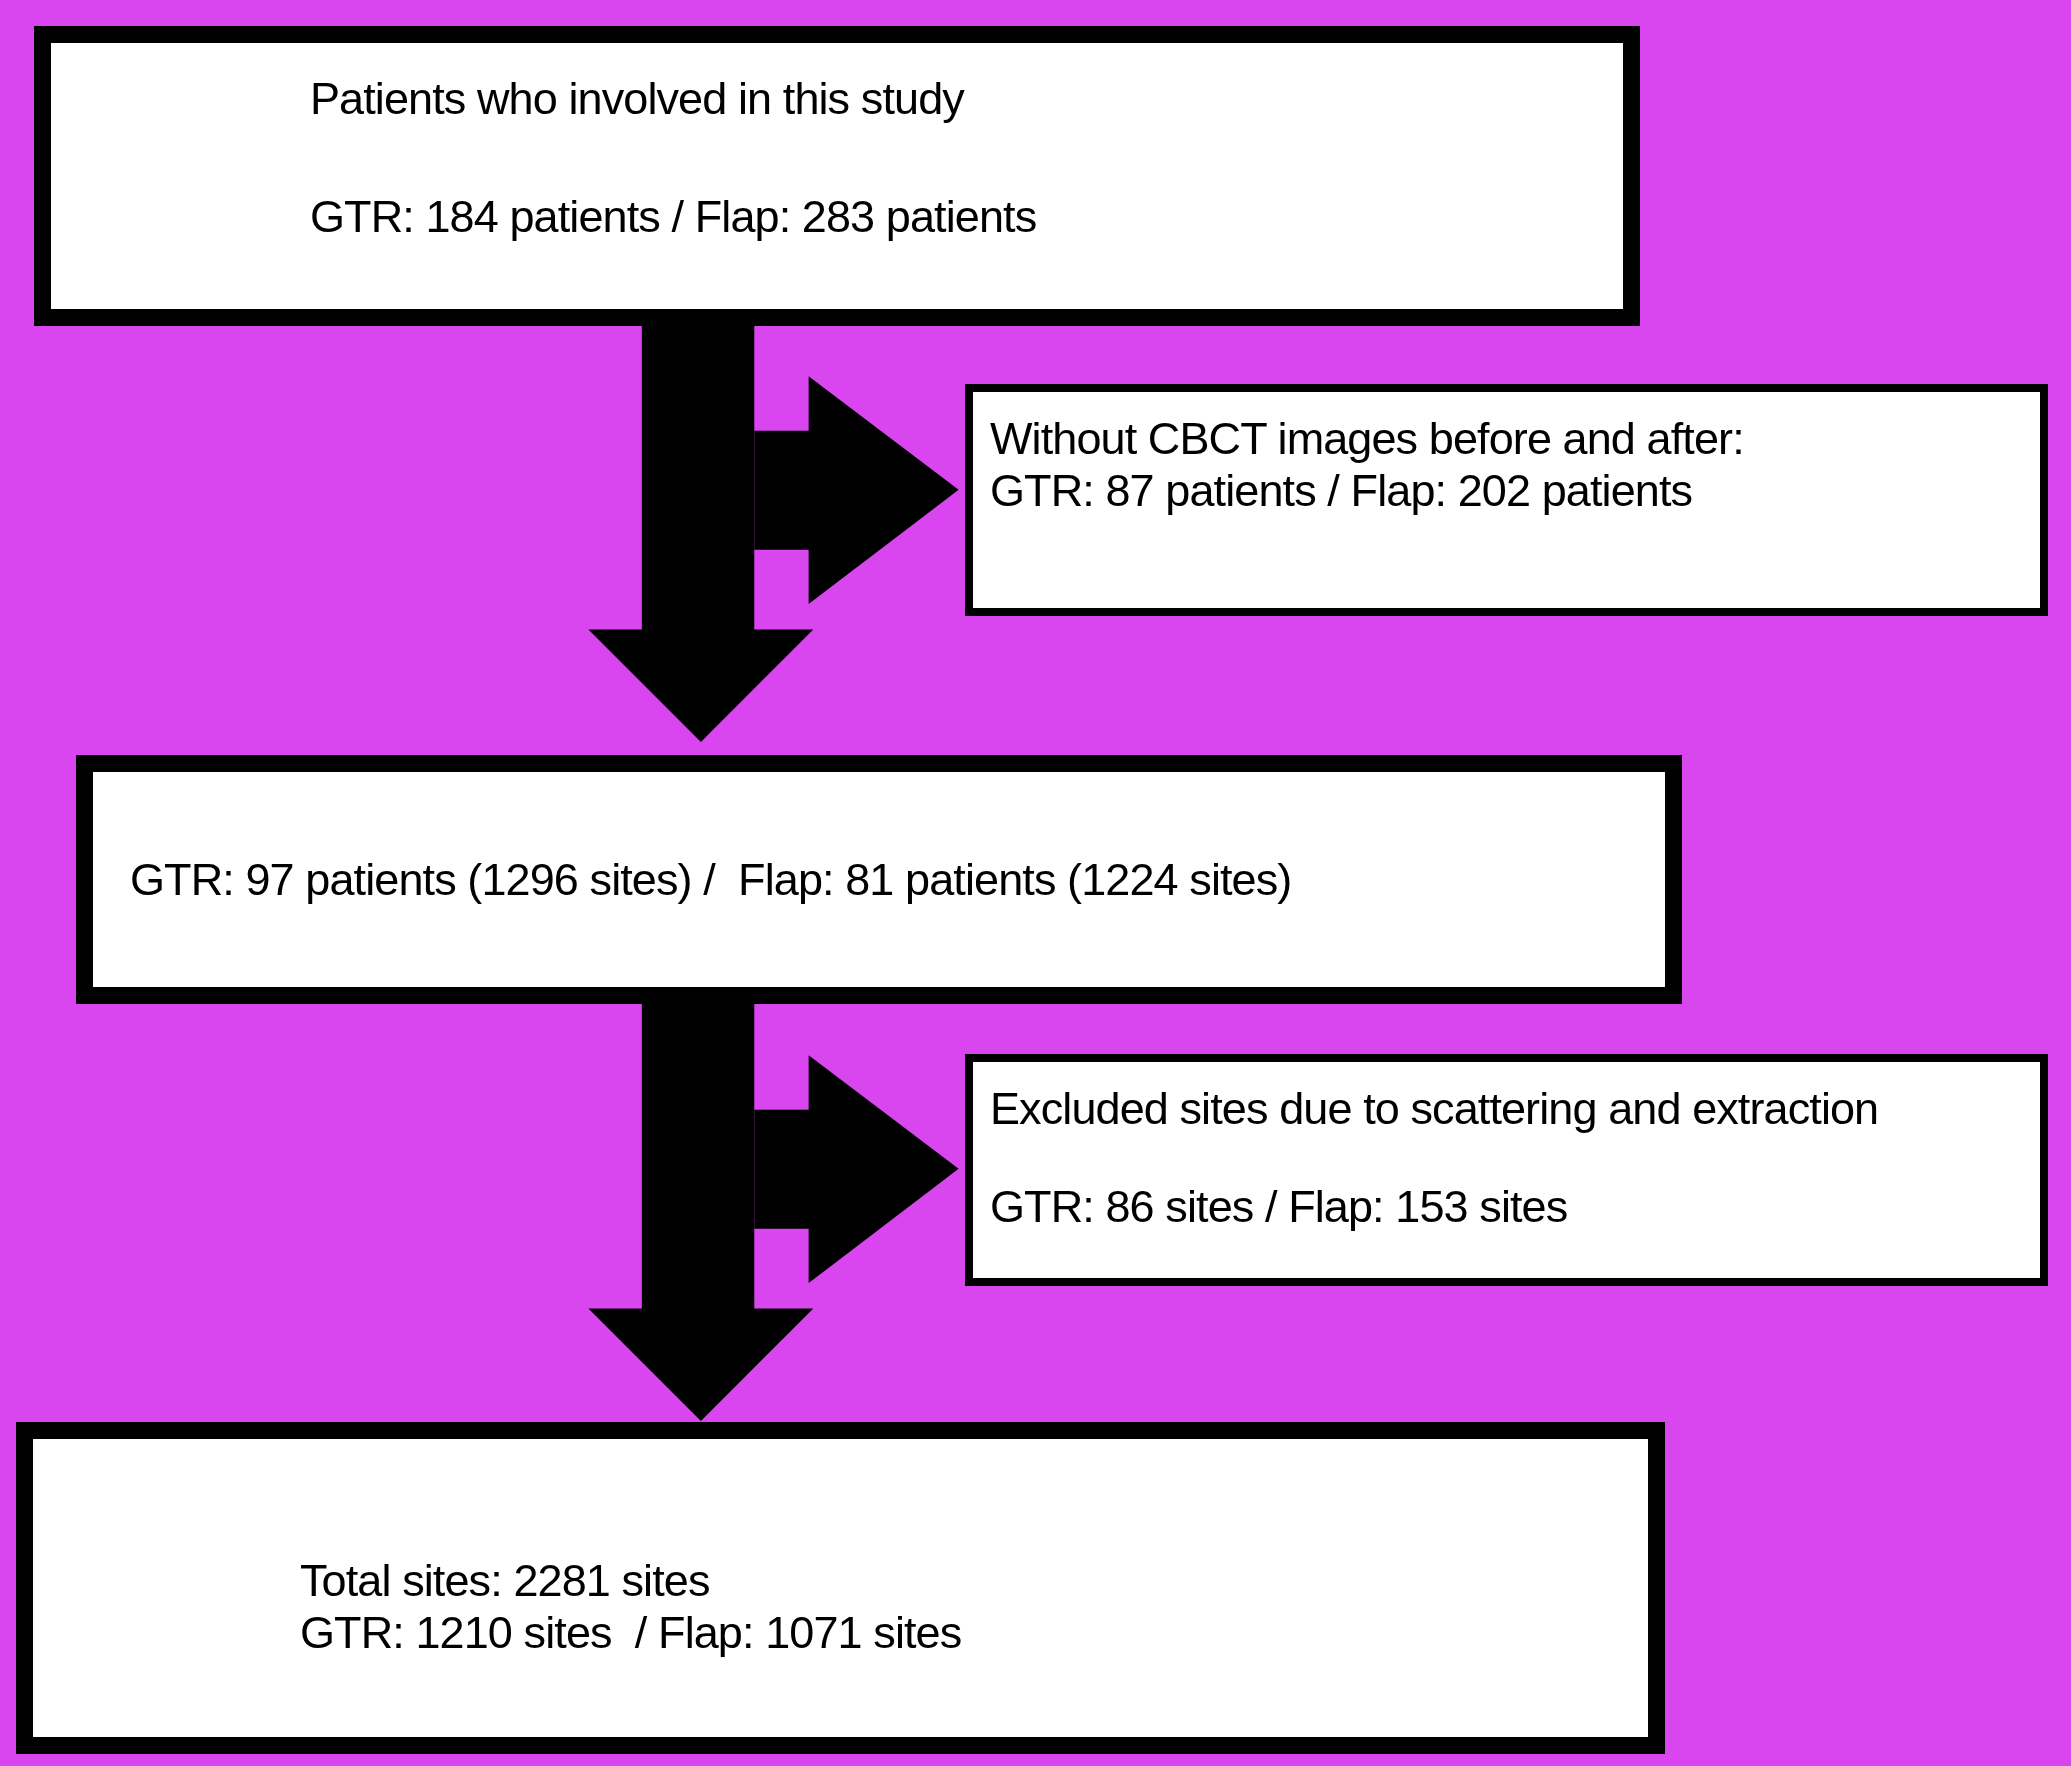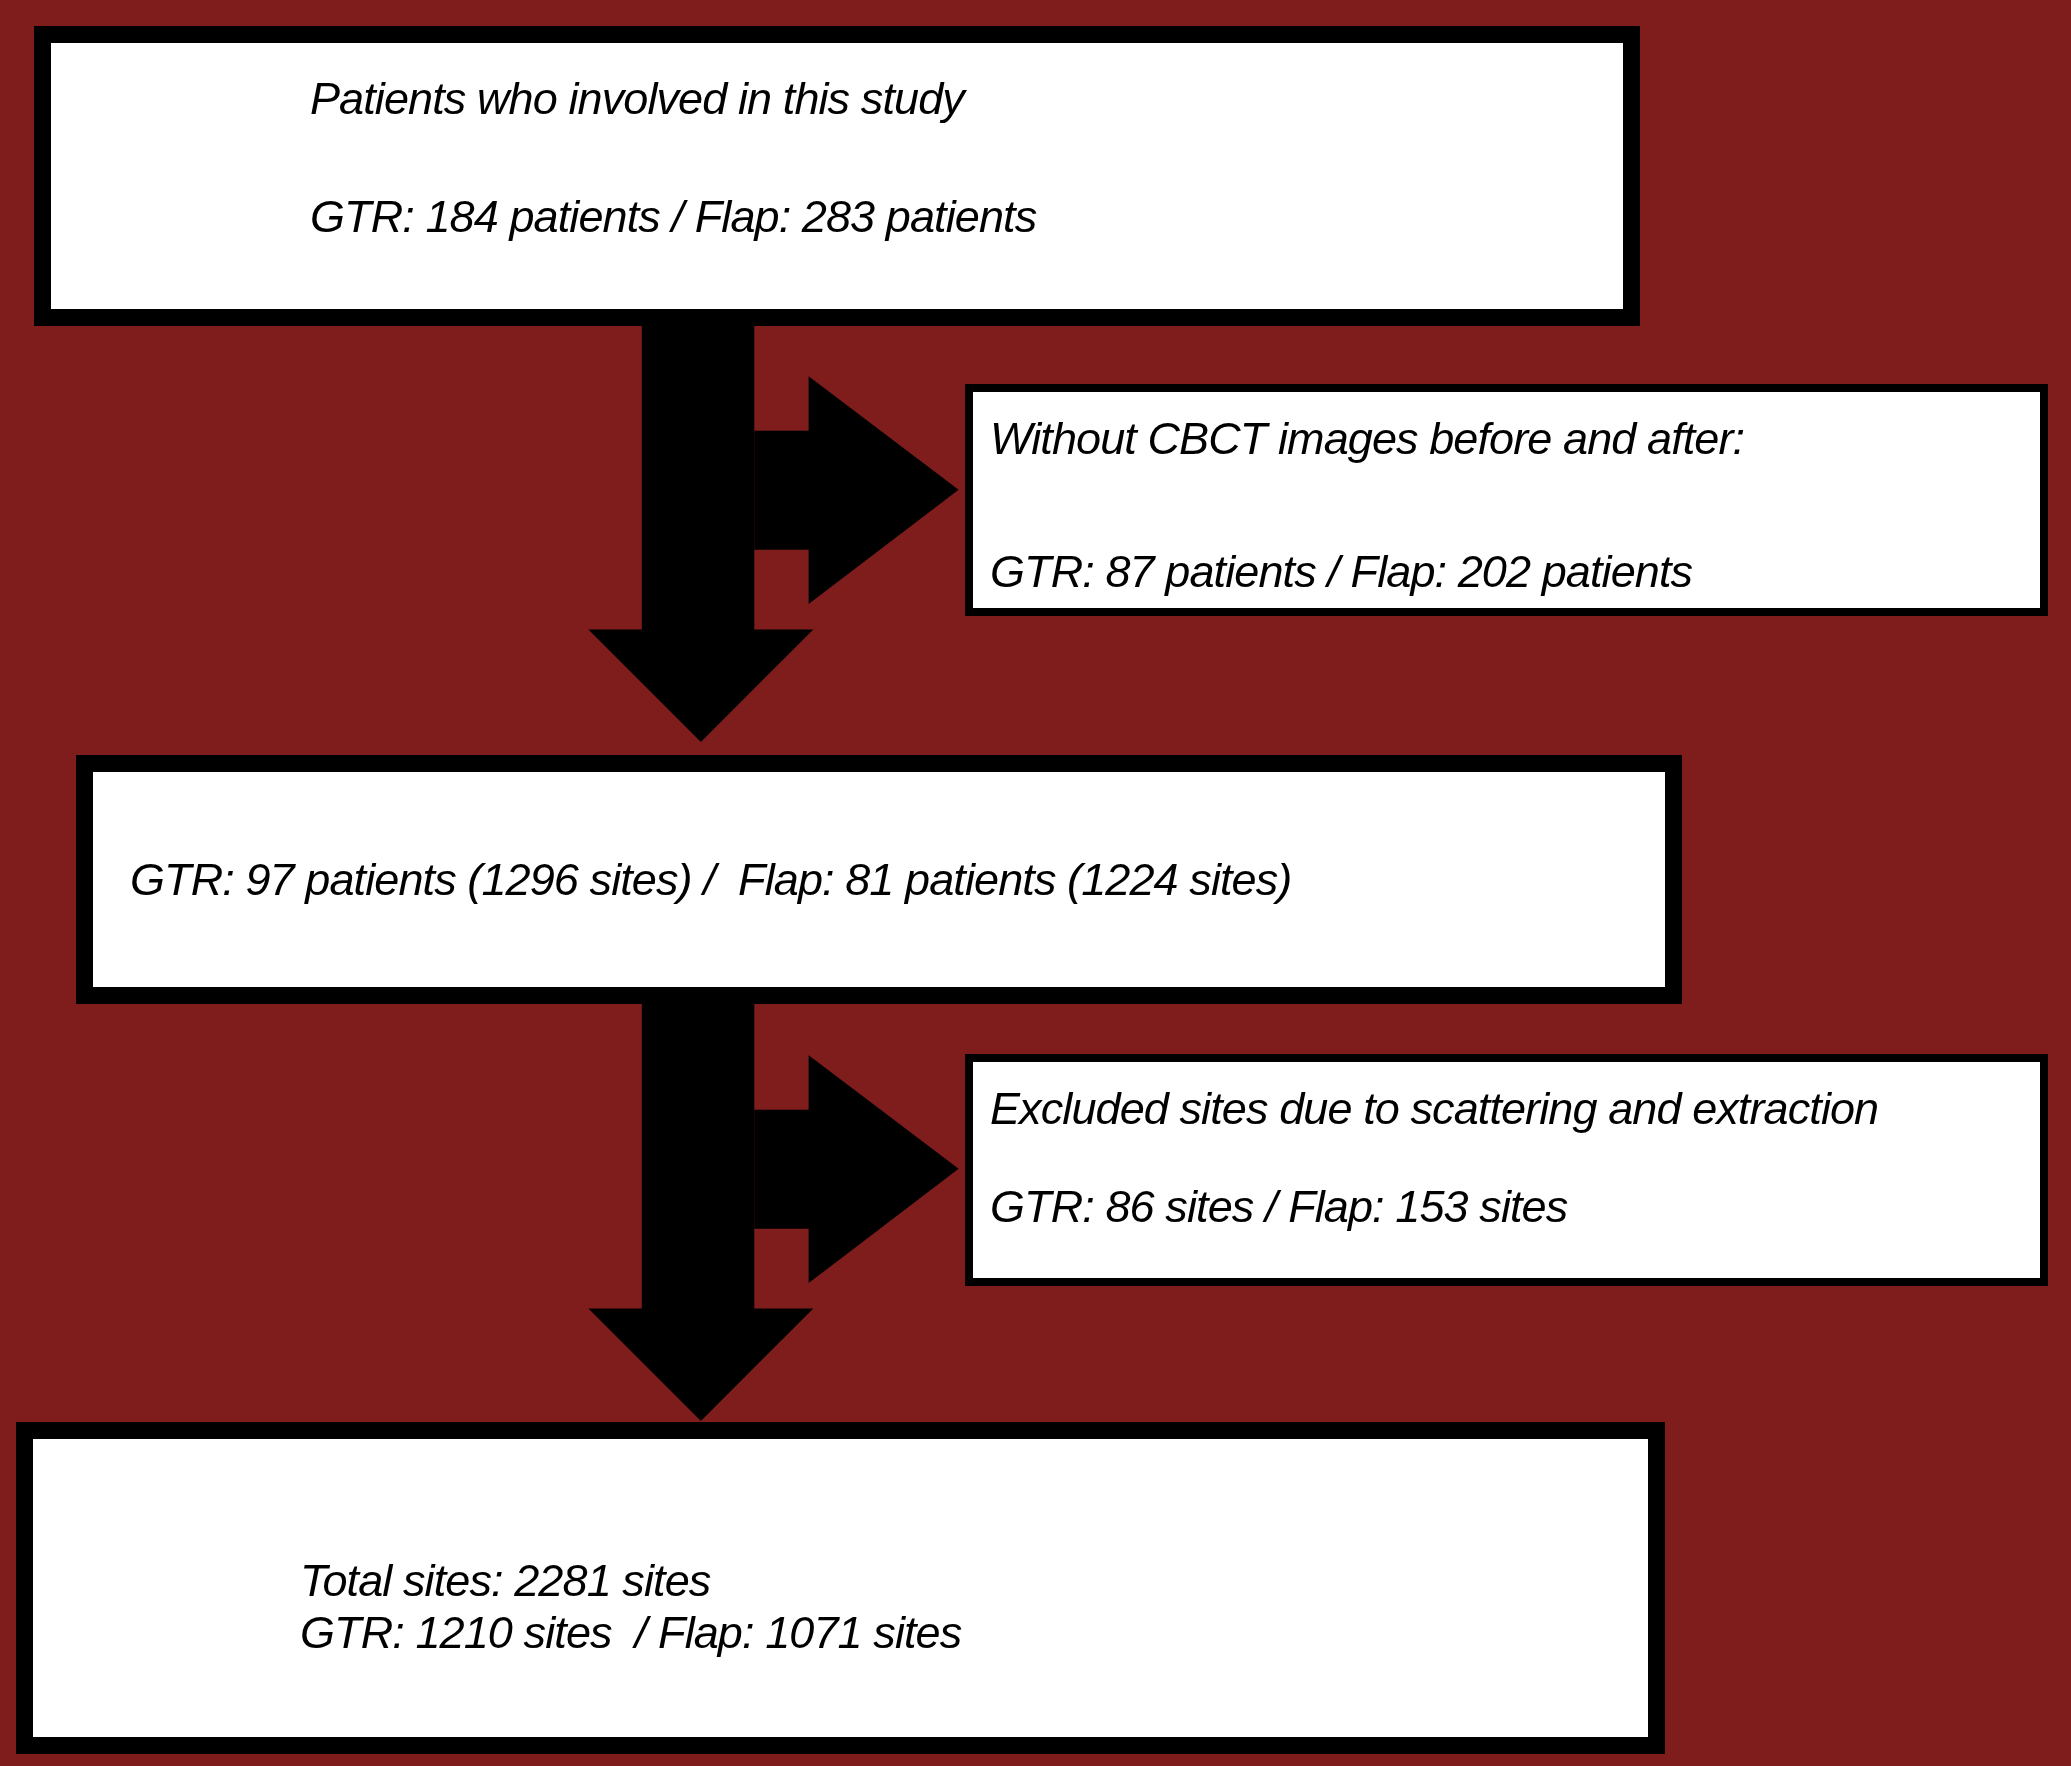--- a/index.html
+++ b/index.html
@@ -4,24 +4,23 @@
 <style>
   html, body {
     margin: 0;
     padding: 0;
     background: #ffffff;
   }
   .canvas {
     position: relative;
     width: 2072px;
     height: 1766px;
-    background: #7f1d1d;
+    background: #d946ef;
     font-family: "Liberation Sans", "DejaVu Sans", sans-serif;
     color: #000000;
-    font-style: italic;
   }
   .box {
     position: absolute;
     background: #ffffff;
     box-sizing: border-box;
     display: flex;
     flex-direction: column;
   }
   .box.main {
     border: 17px solid #000000;
@@ -53,21 +52,21 @@
 
   <svg class="arrow-svg" style="left:562px; top:322px;" width="408" height="433" viewBox="0 0 435 462" xmlns="http://www.w3.org/2000/svg">
     <rect x="85" y="0" width="120" height="334" fill="#000000"></rect>
     <polygon points="28,328 268,328 148,448" fill="#000000"></polygon>
     <rect x="205" y="116" width="62" height="127" fill="#000000"></rect>
     <polygon points="263,58 263,301 423,179" fill="#000000"></polygon>
   </svg>
 
   <div class="box side" style="left:965px; top:384px; width:1083px; height:232px; padding:7.5px 15px 0 17px;">
     <div class="line" style="margin-top:13px;">Without CBCT images before and after:</div>
-    <div class="line" style="margin-top:81px;">GTR: 87 patients / Flap: 202 patients</div>
+    <div class="line" style="">GTR: 87 patients / Flap: 202 patients</div>
   </div>
 
   <div class="box main" style="left:34px; top:755px; width:1606px; height:249px; padding:0 19px 0 37px; justify-content:center;margin-left:42px;">
     <div class="line">GTR: 97 patients (1296 sites) /  Flap: 81 patients (1224 sites)</div>
   </div>
 
   <svg class="arrow-svg" style="left:562px; top:1001px;" width="408" height="433" viewBox="0 0 435 462" xmlns="http://www.w3.org/2000/svg">
     <rect x="85" y="0" width="120" height="334" fill="#000000"></rect>
     <polygon points="28,328 268,328 148,448" fill="#000000"></polygon>
     <rect x="205" y="116" width="62" height="127" fill="#000000"></rect>

